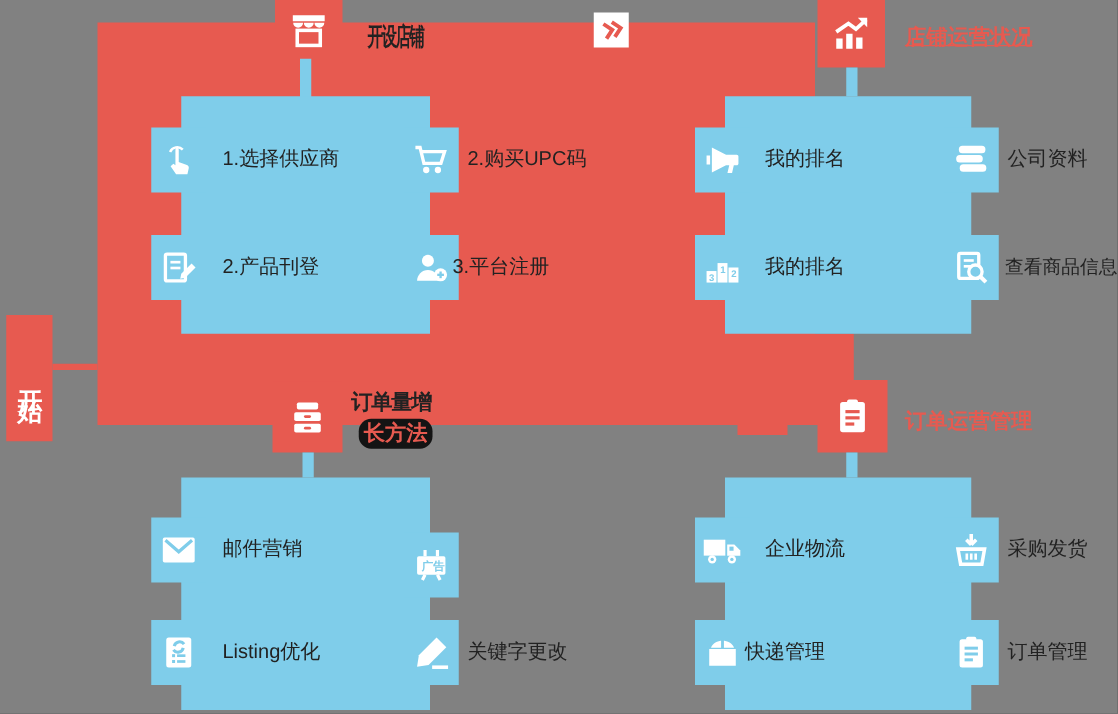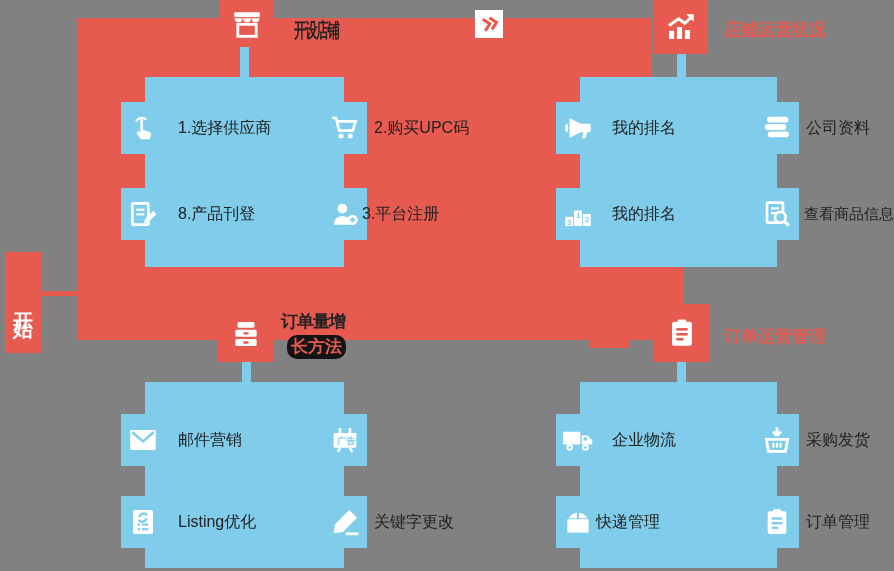--- a/index.html
+++ b/index.html
@@ -134,21 +134,21 @@
   <div class="tab" style="left:121px;top:188px;">
     <span>
       <svg width="32" height="32" viewBox="0 0 24 24">
         <rect class="sw" x="4" y="4" width="12" height="16" rx="1"></rect>
         <rect class="w" x="7" y="8" width="6" height="1.6"></rect>
           <rect class="w" x="7" y="11.5" width="6" height="1.6"></rect>
         <path class="w" d="M13.5 15.8l6.2-6.2 2.4 2.4-6.2 6.2-3 .6z"></path>
       </svg>
     </span>
   </div>
-  <div class="lbl" style="left:178px;top:188px;">8.产品刊登</div>
+  <div class="lbl" style="left:178px;top:188px;">2.产品刊登</div>
 
   <div class="tab" style="left:323px;top:188px;">
     <span>
       <svg width="32" height="32" viewBox="0 0 24 24">
         <circle class="w" cx="10" cy="8" r="3.6"></circle>
         <path class="w" d="M3.5 20a6.5 6.5 0 0113 0z"></path>
         <circle class="w" cx="17.6" cy="16.4" r="3.9"></circle>
         <rect class="cutb" x="15.6" y="15.7" width="4" height="1.4"></rect>
         <rect class="cutb" x="16.9" y="14.4" width="1.4" height="4"></rect>
       </svg>
@@ -207,21 +207,21 @@
   <div class="tab" style="left:121px;top:414px;">
     <span>
       <svg width="34" height="34" viewBox="0 0 24 24">
         <rect class="w" x="3" y="5" width="18" height="14" rx="1"></rect>
         <path style="fill:none;stroke:#7fcdea;stroke-width:1.8;" d="M4.5 6.5l7.5 6.5 7.5-6.5"></path>
       </svg>
     </span>
   </div>
   <div class="lbl" style="left:178px;top:414px;">邮件营销</div>
 
-  <div class="tab" style="left:323px;top:414px;">
+  <div class="tab" style="left:323px;top:426px;">
     <span>
       <svg width="34" height="34" viewBox="0 0 24 24">
         <path style="fill:none;stroke:#fff;stroke-width:1.8;" d="M8.5 7V3.5M15.5 7V3.5M8.5 17.5l-1.5 3M15.5 17.5l1.5 3"></path>
         <rect class="w" x="4" y="7" width="16" height="10.5" rx="1"></rect>
         <text x="6.6" y="14.6" font-size="6.5" font-weight="bold" fill="#7fcdea">广告</text>
       </svg>
     </span>
   </div>
 
   <div class="tab" style="left:121px;top:496px;">

